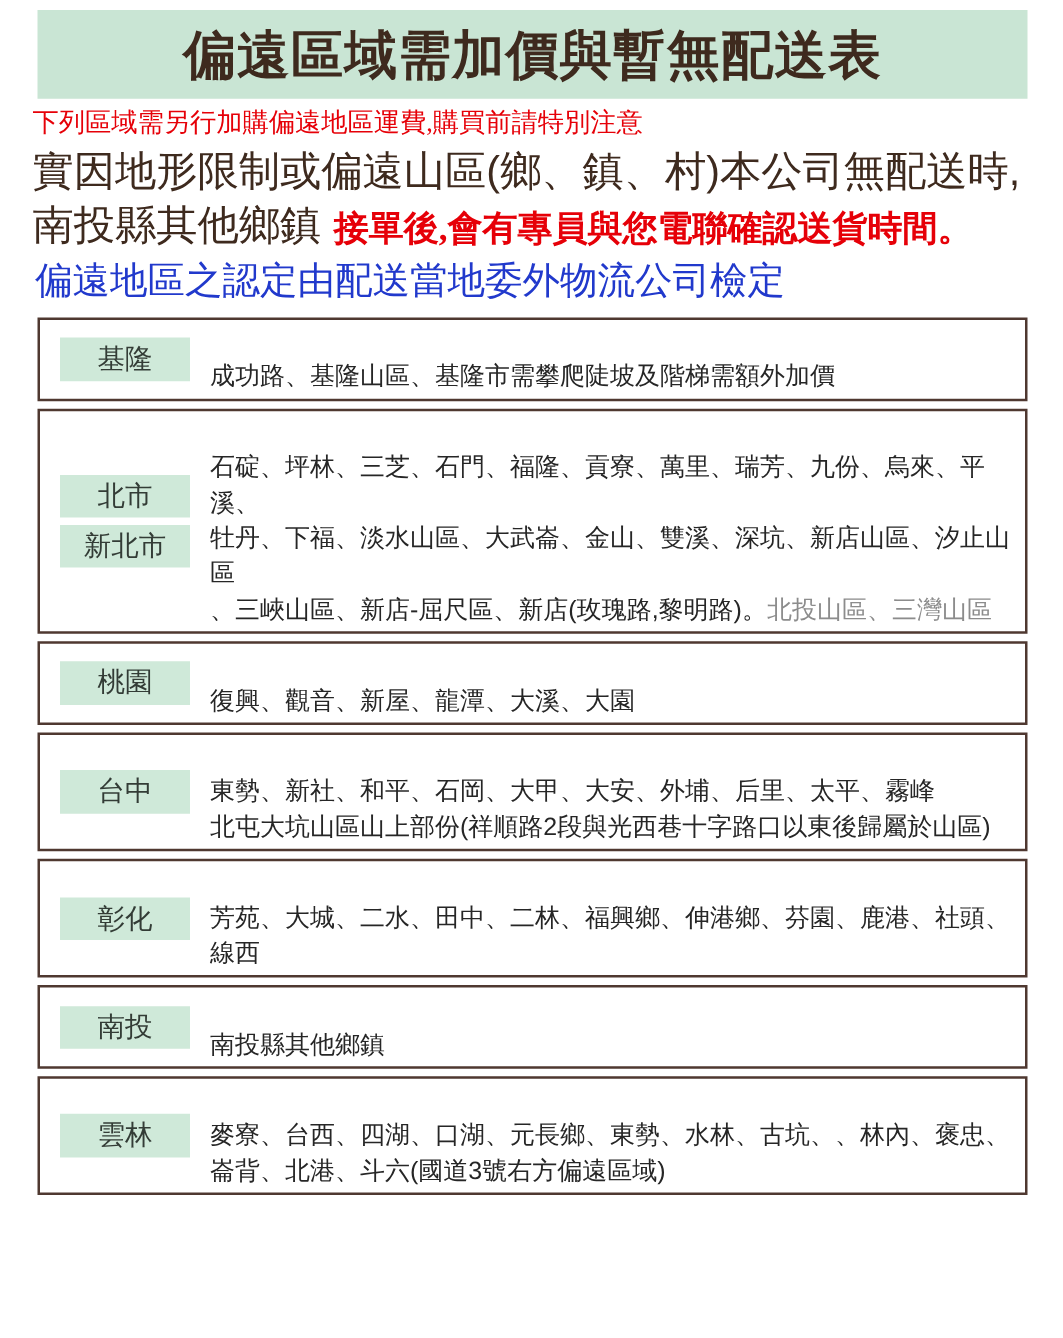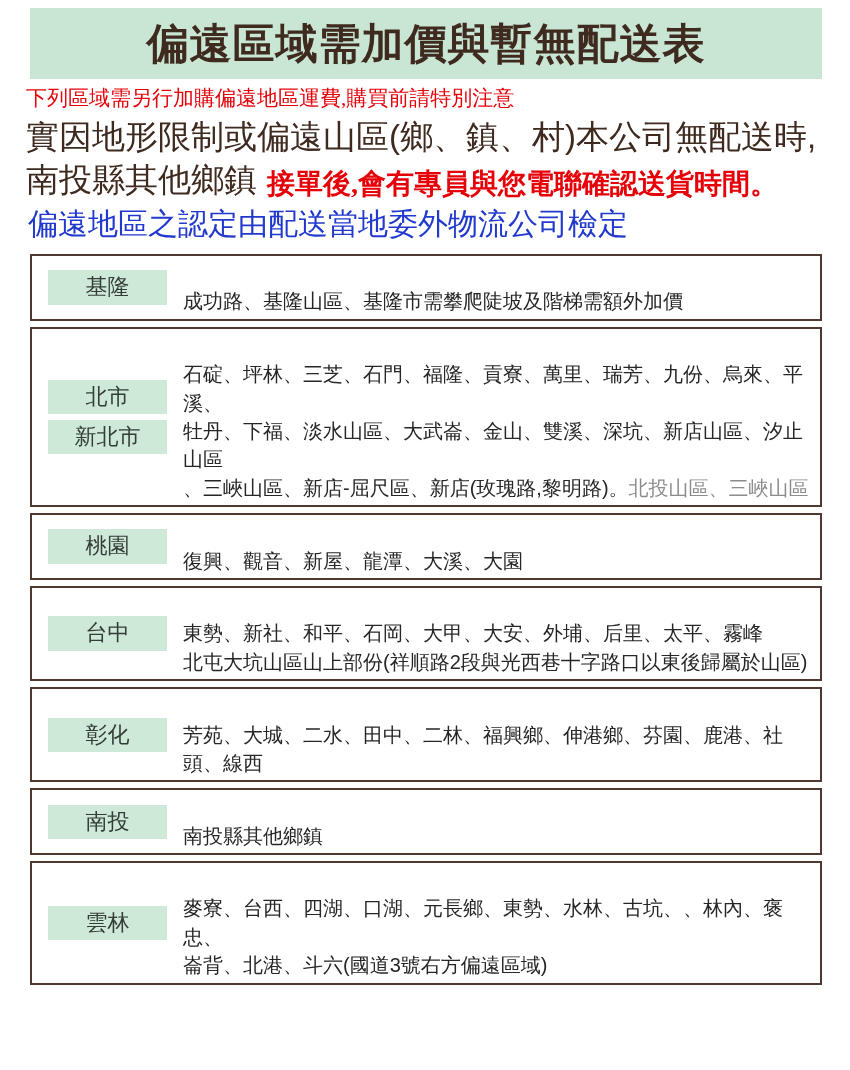--- a/index.html
+++ b/index.html
@@ -48,21 +48,21 @@
   }
   .rows{display:flex;flex-direction:column;gap:6px;}
   .row{
     border:2px solid var(--border-brown);
     display:flex;align-items:center;
     min-height:43px;
     padding:3px 4px 3px 16px;
     background:#fff;
   }
   .label-col{
-    width:119px;flex:none;
+    width:104px;flex:none;
     display:flex;flex-direction:column;gap:6px;justify-content:center;
   }
   .region-label{
     background:var(--label-green);
     text-align:center;
     font-size:22px;color:#333c36;
     padding:4px 2px;
     line-height:1.2;
   }
   .content{
@@ -105,21 +105,21 @@
   </div>
 
   <div class="row">
     <div class="label-col">
           <div class="region-label">北市</div>
           <div class="region-label">新北市</div>
         </div>
     <div class="content">
       <span class="areas">石碇、坪林、三芝、石門、福隆、貢寮、萬里、瑞芳、九份、烏來、平溪、
 牡丹、下福、淡水山區、大武崙、金山、雙溪、深坑、新店山區、汐止山區
-、三峽山區、新店-屈尺區、新店(玫瑰路,黎明路)。</span><span class="areas-gray">北投山區、三峽山區</span>
+、三峽山區、新店-屈尺區、新店(玫瑰路,黎明路)。</span><span class="areas-gray">北投山區、三灣山區</span>
     </div>
   </div>
 
   <div class="row">
     <div class="label-col">
           <div class="region-label">桃園</div>
         </div>
     <div class="content">
       <span class="areas">復興、觀音、新屋、龍潭、大溪、大園</span>
     </div>

